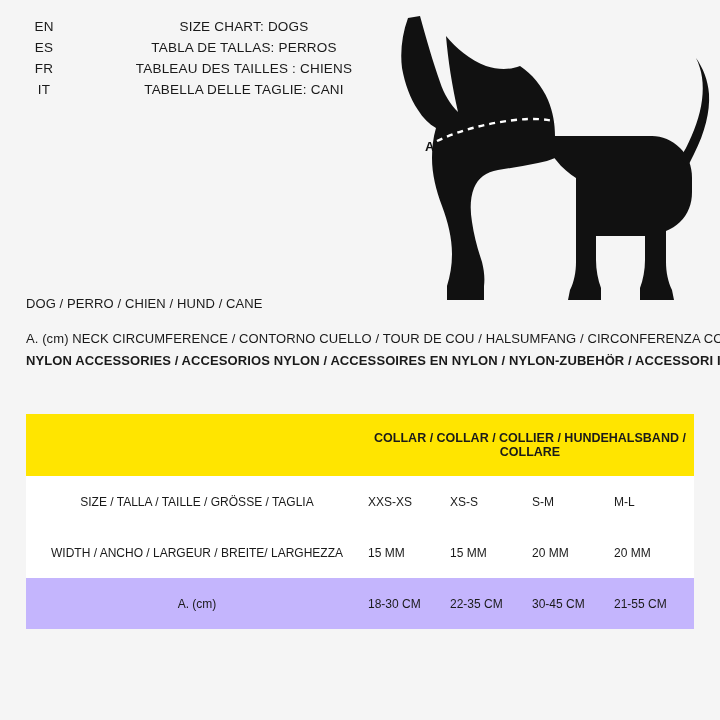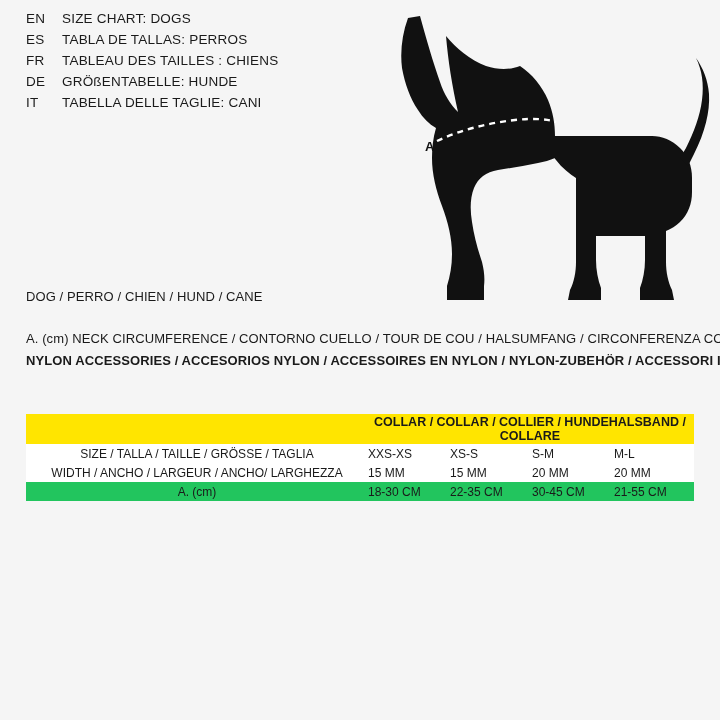--- a/index.html
+++ b/index.html
@@ -18,22 +18,23 @@
   .page {
     position: relative;
     width: 720px;
     height: 720px;
   }
 
   
   .lang-block {
     position: absolute;
     left: 26px;
-    top: 8px;
+    top: 16px;
     width: 400px;
+    text-align: center;
   }
   .lang-row {
     display: flex;
     align-items: baseline;
     font-size: 13.5px;
     letter-spacing: 0.2px;
     line-height: 21px;
     white-space: nowrap;
   }
   .lang-code {
@@ -62,39 +63,39 @@
   }
 
   
   .desc {
     position: absolute;
     left: 26px;
     font-size: 13px;
     letter-spacing: 0.1px;
     white-space: nowrap;
   }
-  .desc-1 { top: 289px; }
+  .desc-1 { top: 296px; }
   .desc-2 { top: 331px; }
   .desc-3 { top: 353px; font-weight: bold; }
 
   
   .table-wrap {
     position: absolute;
     left: 26px;
     top: 414px;
     width: 668px;
   }
   table.size-table {
     border-collapse: collapse;
     width: 100%;
     font-size: 12px;
     table-layout: fixed;
   }
   table.size-table td {
-    padding: 1px 2px;
+    padding: 17px 2px;
     vertical-align: middle;
   }
   .hdr-row td {
     background: #ffe500;
     height: 19px;
     font-weight: bold;
     text-align: center;
     font-size: 12.5px;
   }
   .hdr-left {
@@ -103,21 +104,21 @@
   .row-label {
     text-align: center;
     padding-left: 4px !important;
     white-space: nowrap;
   }
   .cell-val {
     text-align: left;
     white-space: nowrap;
   }
   .band-yellow td {
-    background: #22c55e;
+    background: #c4b5fd;
     height: 17px;
   }
   .band-white td {
     background: #ffffff;
     height: 17px;
   }
   .col-label { width: 340px; }
   .col-v { width: 82px; }
 </style>
 </head>
@@ -130,24 +131,20 @@
       <span class="lang-code">EN</span>
       <span class="lang-text">SIZE CHART: DOGS</span>
     </div>
     <div class="lang-row">
       <span class="lang-code">ES</span>
       <span class="lang-text">TABLA DE TALLAS: PERROS</span>
     </div>
     <div class="lang-row">
       <span class="lang-code">FR</span>
       <span class="lang-text">TABLEAU DES TAILLES : CHIENS</span>
-    </div>
-    <div class="lang-row">
-      <span class="lang-code">DE</span>
-      <span class="lang-text">GRÖßENTABELLE: HUNDE</span>
     </div>
     <div class="lang-row">
       <span class="lang-code">IT</span>
       <span class="lang-text">TABELLA DELLE TAGLIE: CANI</span>
     </div>
   </div>
 
   <div class="dog-art">
     <svg viewBox="0 0 310 305" width="310" height="305" xmlns="http://www.w3.org/2000/svg">
       <path fill="#111111" d="
@@ -239,21 +236,21 @@
           <td colspan="4">COLLAR / COLLAR / COLLIER / HUNDEHALSBAND / COLLARE</td>
         </tr>
         <tr class="band-white">
           <td class="row-label">SIZE / TALLA / TAILLE / GRÖSSE / TAGLIA</td>
           <td class="cell-val">XXS-XS</td>
           <td class="cell-val">XS-S</td>
           <td class="cell-val">S-M</td>
           <td class="cell-val">M-L</td>
         </tr>
         <tr class="band-white">
-          <td class="row-label">WIDTH / ANCHO / LARGEUR / ANCHO/ LARGHEZZA</td>
+          <td class="row-label">WIDTH / ANCHO / LARGEUR / BREITE/ LARGHEZZA</td>
           <td class="cell-val">15 MM</td>
           <td class="cell-val">15 MM</td>
           <td class="cell-val">20 MM</td>
           <td class="cell-val">20 MM</td>
         </tr>
         <tr class="band-yellow">
           <td class="row-label">A. (cm)</td>
           <td class="cell-val">18-30 CM</td>
           <td class="cell-val">22-35 CM</td>
           <td class="cell-val">30-45 CM</td>

